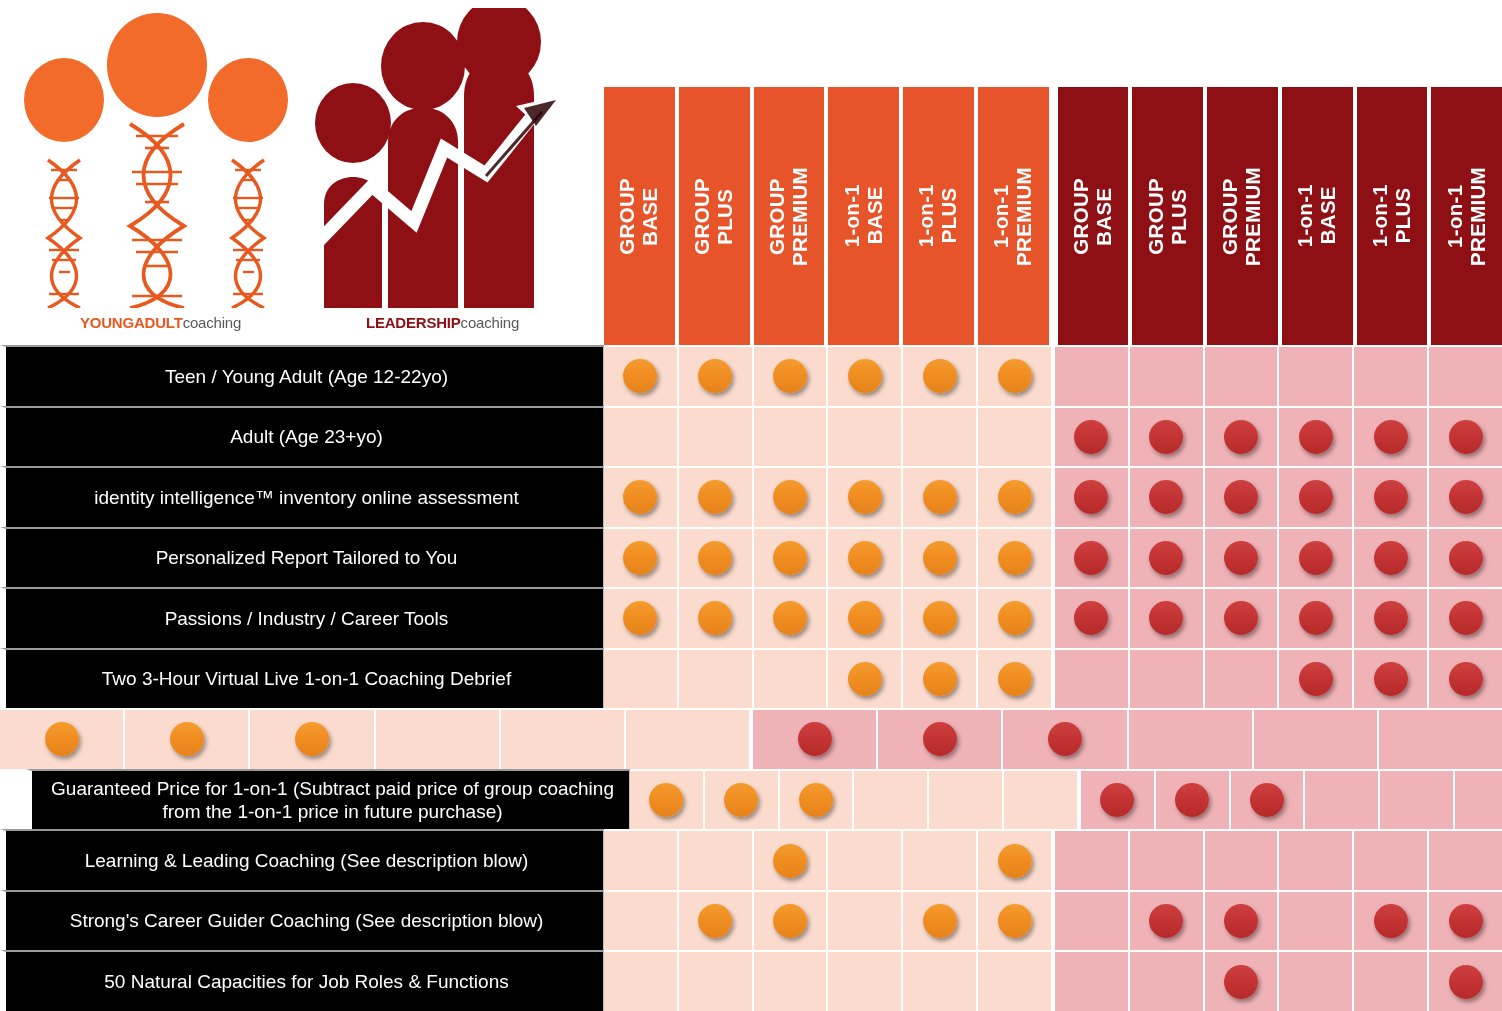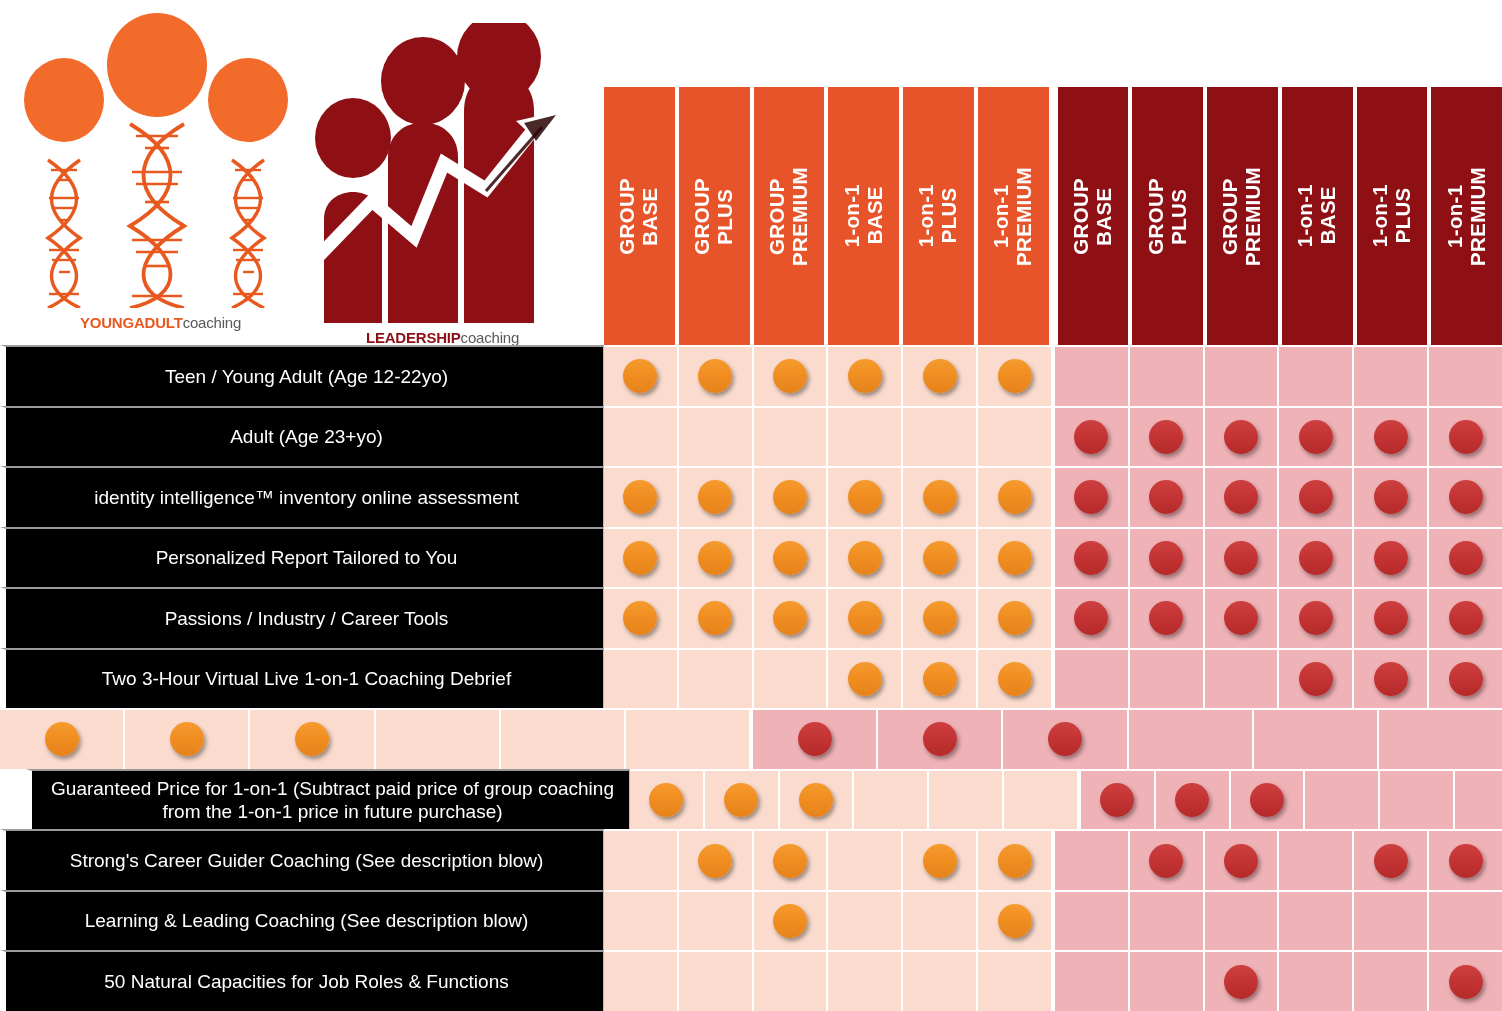--- a/index.html
+++ b/index.html
@@ -16,21 +16,21 @@
   }
 
   
   #logo-area {
     position: absolute;
     left: 0; top: 0;
     width: 600px; height: 345px;
   }
   .logo-block { position: absolute; }
   #logo-ya { left: 18px; top: 8px; width: 285px; height: 335px; }
-  #logo-ld { left: 310px; top: 23px; width: 265px; height: 335px; }
+  #logo-ld { left: 310px; top: 8px; width: 265px; height: 335px; }
 
   .logo-svg { display: block; }
 
   .logo-caption {
     position: absolute;
     bottom: 12px;
     left: 0; right: 0;
     text-align: center;
     font-size: 15px;
     white-space: nowrap;
@@ -536,20 +536,41 @@
         </div>
         <div class="cell zone-red">
           <span class="dot dot-red"></span>
         </div>
         <div class="cell zone-red"></div>
         <div class="cell zone-red"></div>
         <div class="cell zone-red"></div>
       </div>
     </div>
     <div class="data-row" style="height: 60.5455px;">
+      <div class="row-label">Learning &amp; Leading Coaching  (See description blow)</div>
+      <div class="cells">
+        <div class="cell zone-orange"></div>
+        <div class="cell zone-orange"></div>
+        <div class="cell zone-orange">
+          <span class="dot dot-orange"></span>
+        </div>
+        <div class="cell zone-orange"></div>
+        <div class="cell zone-orange"></div>
+        <div class="cell zone-orange">
+          <span class="dot dot-orange"></span>
+        </div>
+        <div class="cell zone-red zone-start"></div>
+        <div class="cell zone-red"></div>
+        <div class="cell zone-red"></div>
+        <div class="cell zone-red"></div>
+        <div class="cell zone-red"></div>
+        <div class="cell zone-red"></div>
+      </div>
+    </div>
+    <div class="data-row" style="height: 60.5455px;">
       <div class="row-label">Strong's Career Guider Coaching (See description blow)</div>
       <div class="cells">
         <div class="cell zone-orange"></div>
         <div class="cell zone-orange">
           <span class="dot dot-orange"></span>
         </div>
         <div class="cell zone-orange">
           <span class="dot dot-orange"></span>
         </div>
         <div class="cell zone-orange"></div>
@@ -569,51 +590,30 @@
         <div class="cell zone-red"></div>
         <div class="cell zone-red">
           <span class="dot dot-red"></span>
         </div>
         <div class="cell zone-red">
           <span class="dot dot-red"></span>
         </div>
       </div>
     </div>
     <div class="data-row" style="height: 60.5455px;">
-      <div class="row-label">Learning &amp; Leading Coaching  (See description blow)</div>
-      <div class="cells">
-        <div class="cell zone-orange"></div>
-        <div class="cell zone-orange"></div>
-        <div class="cell zone-orange">
-          <span class="dot dot-orange"></span>
-        </div>
-        <div class="cell zone-orange"></div>
-        <div class="cell zone-orange"></div>
-        <div class="cell zone-orange">
-          <span class="dot dot-orange"></span>
-        </div>
+      <div class="row-label">50 Natural Capacities for Job Roles &amp; Functions</div>
+      <div class="cells">
+        <div class="cell zone-orange"></div>
+        <div class="cell zone-orange"></div>
+        <div class="cell zone-orange"></div>
+        <div class="cell zone-orange"></div>
+        <div class="cell zone-orange"></div>
+        <div class="cell zone-orange"></div>
         <div class="cell zone-red zone-start"></div>
         <div class="cell zone-red"></div>
-        <div class="cell zone-red"></div>
-        <div class="cell zone-red"></div>
-        <div class="cell zone-red"></div>
-        <div class="cell zone-red"></div>
-      </div>
-    </div>
-    <div class="data-row" style="height: 60.5455px;">
-      <div class="row-label">50 Natural Capacities for Job Roles &amp; Functions</div>
-      <div class="cells">
-        <div class="cell zone-orange"></div>
-        <div class="cell zone-orange"></div>
-        <div class="cell zone-orange"></div>
-        <div class="cell zone-orange"></div>
-        <div class="cell zone-orange"></div>
-        <div class="cell zone-orange"></div>
-        <div class="cell zone-red zone-start"></div>
-        <div class="cell zone-red"></div>
         <div class="cell zone-red">
           <span class="dot dot-red"></span>
         </div>
         <div class="cell zone-red"></div>
         <div class="cell zone-red"></div>
         <div class="cell zone-red">
           <span class="dot dot-red"></span>
         </div>
       </div>
     </div>

